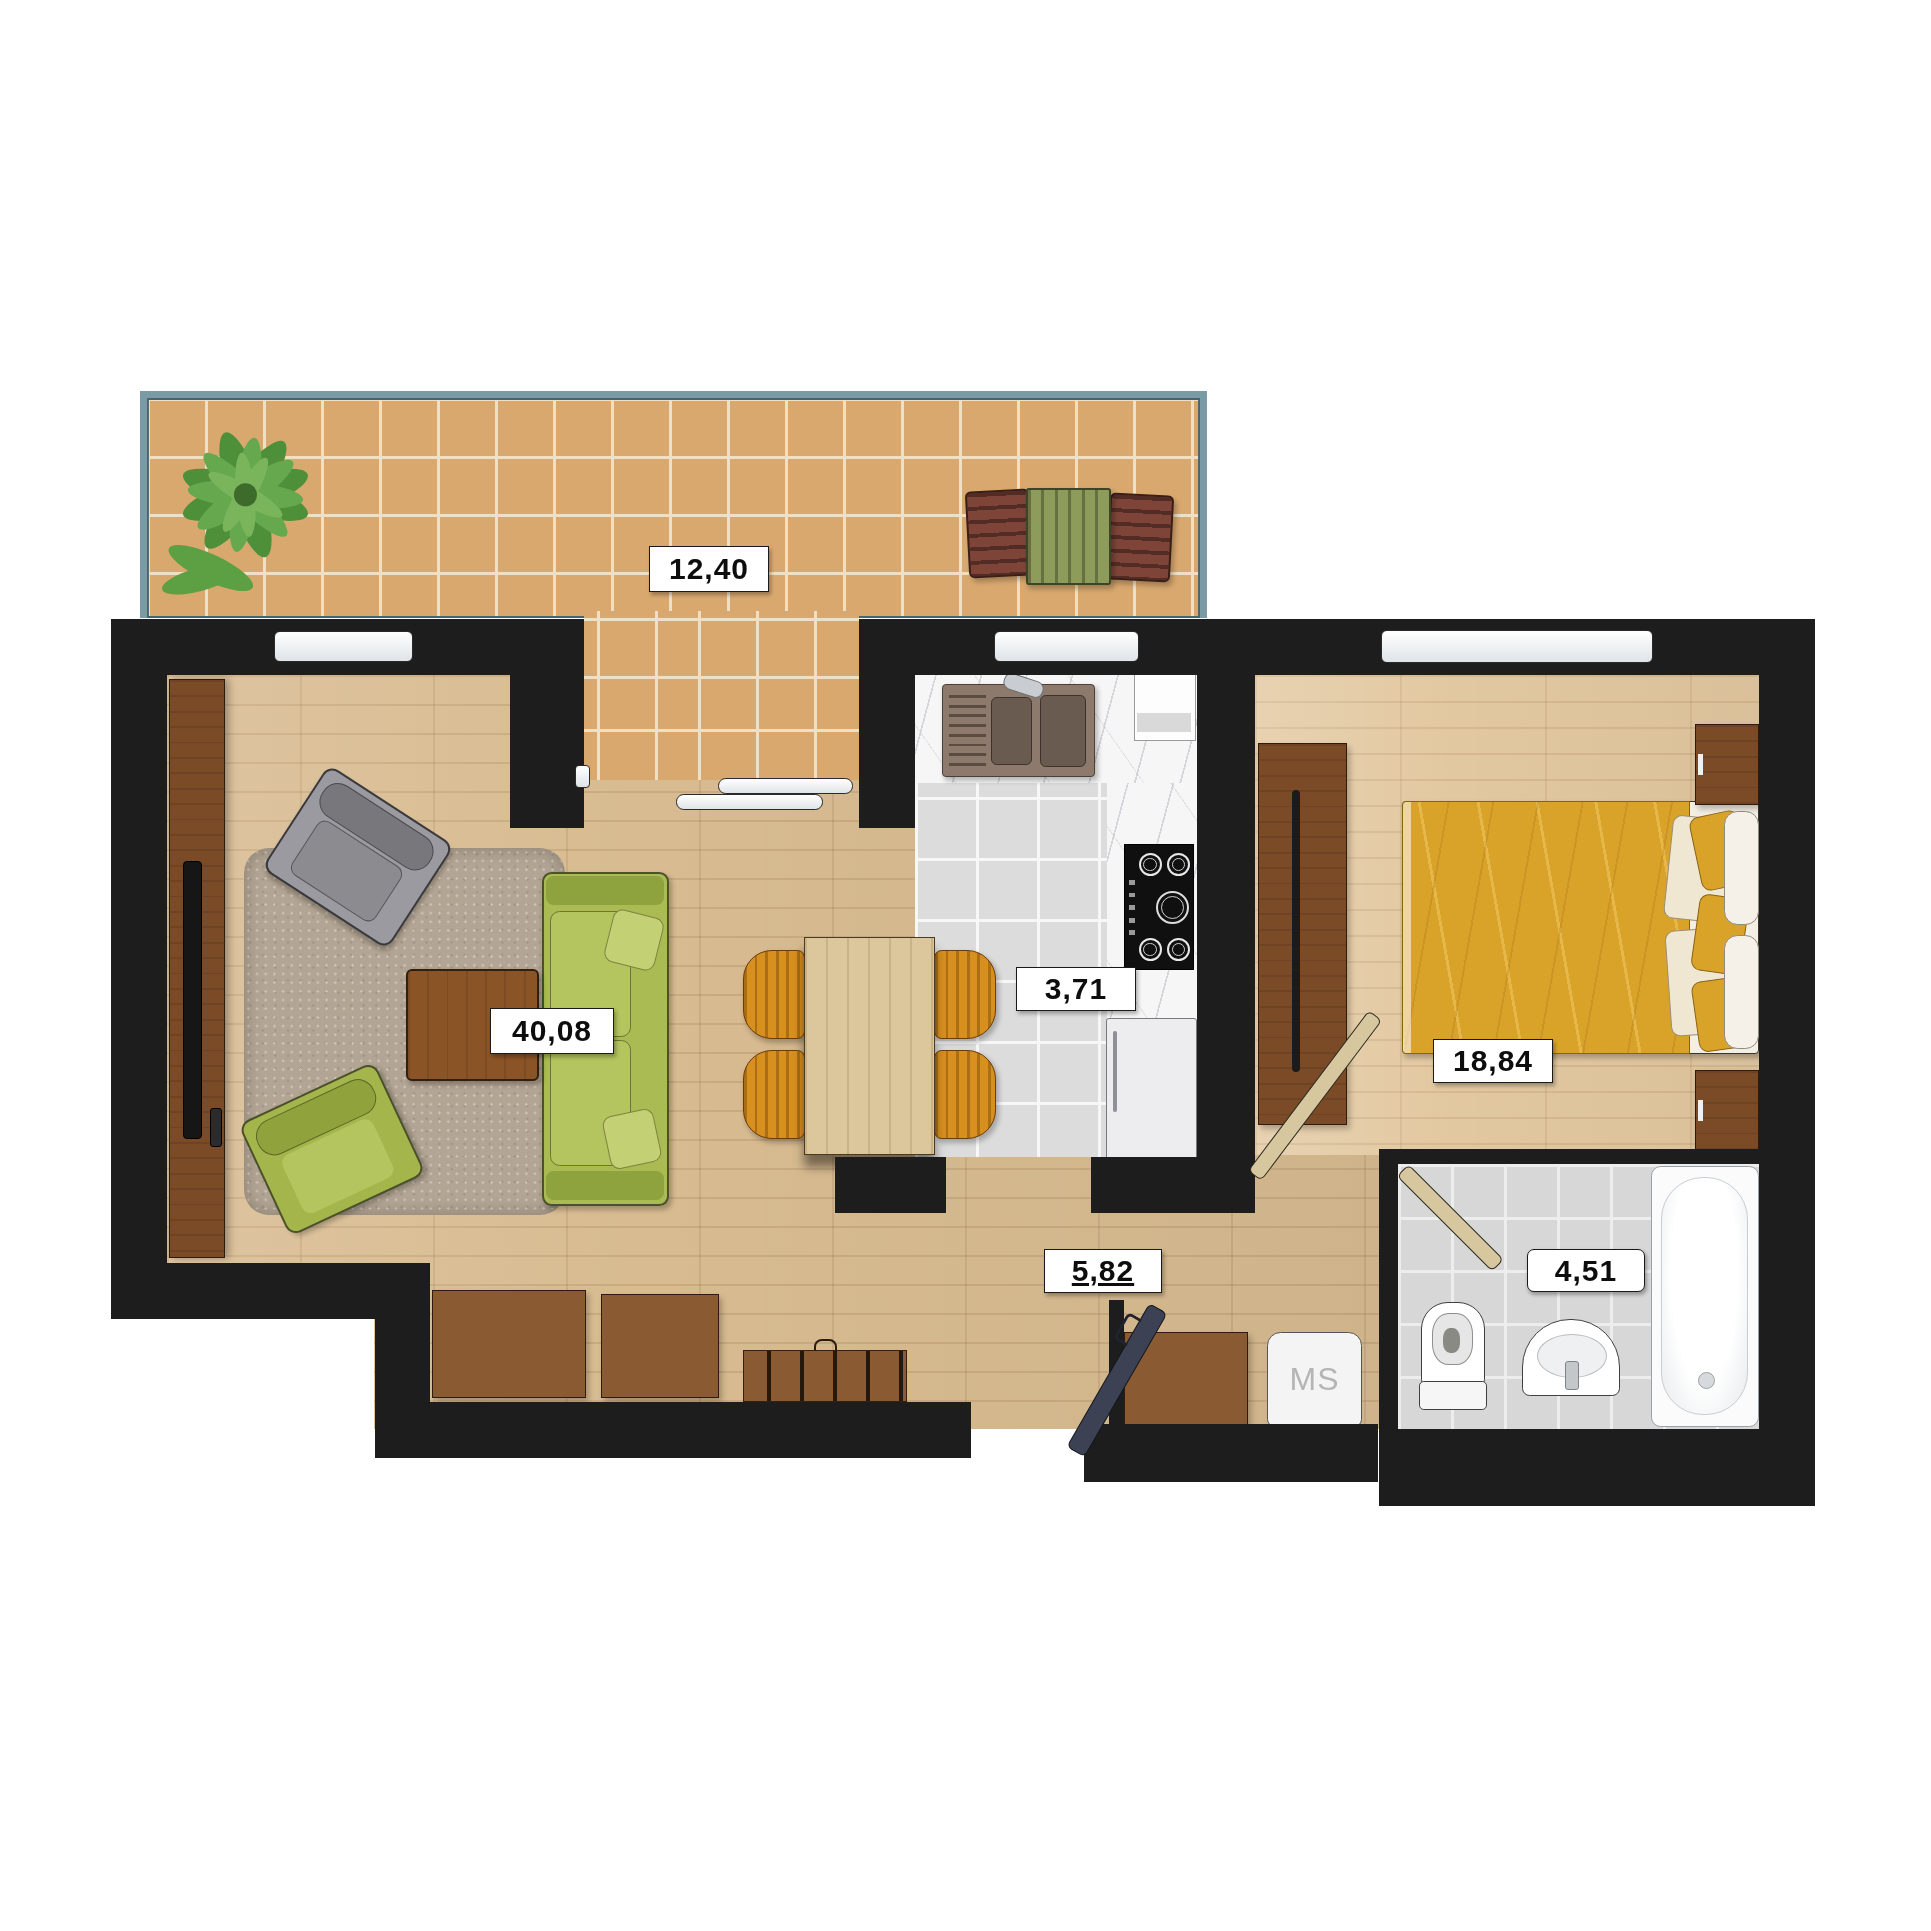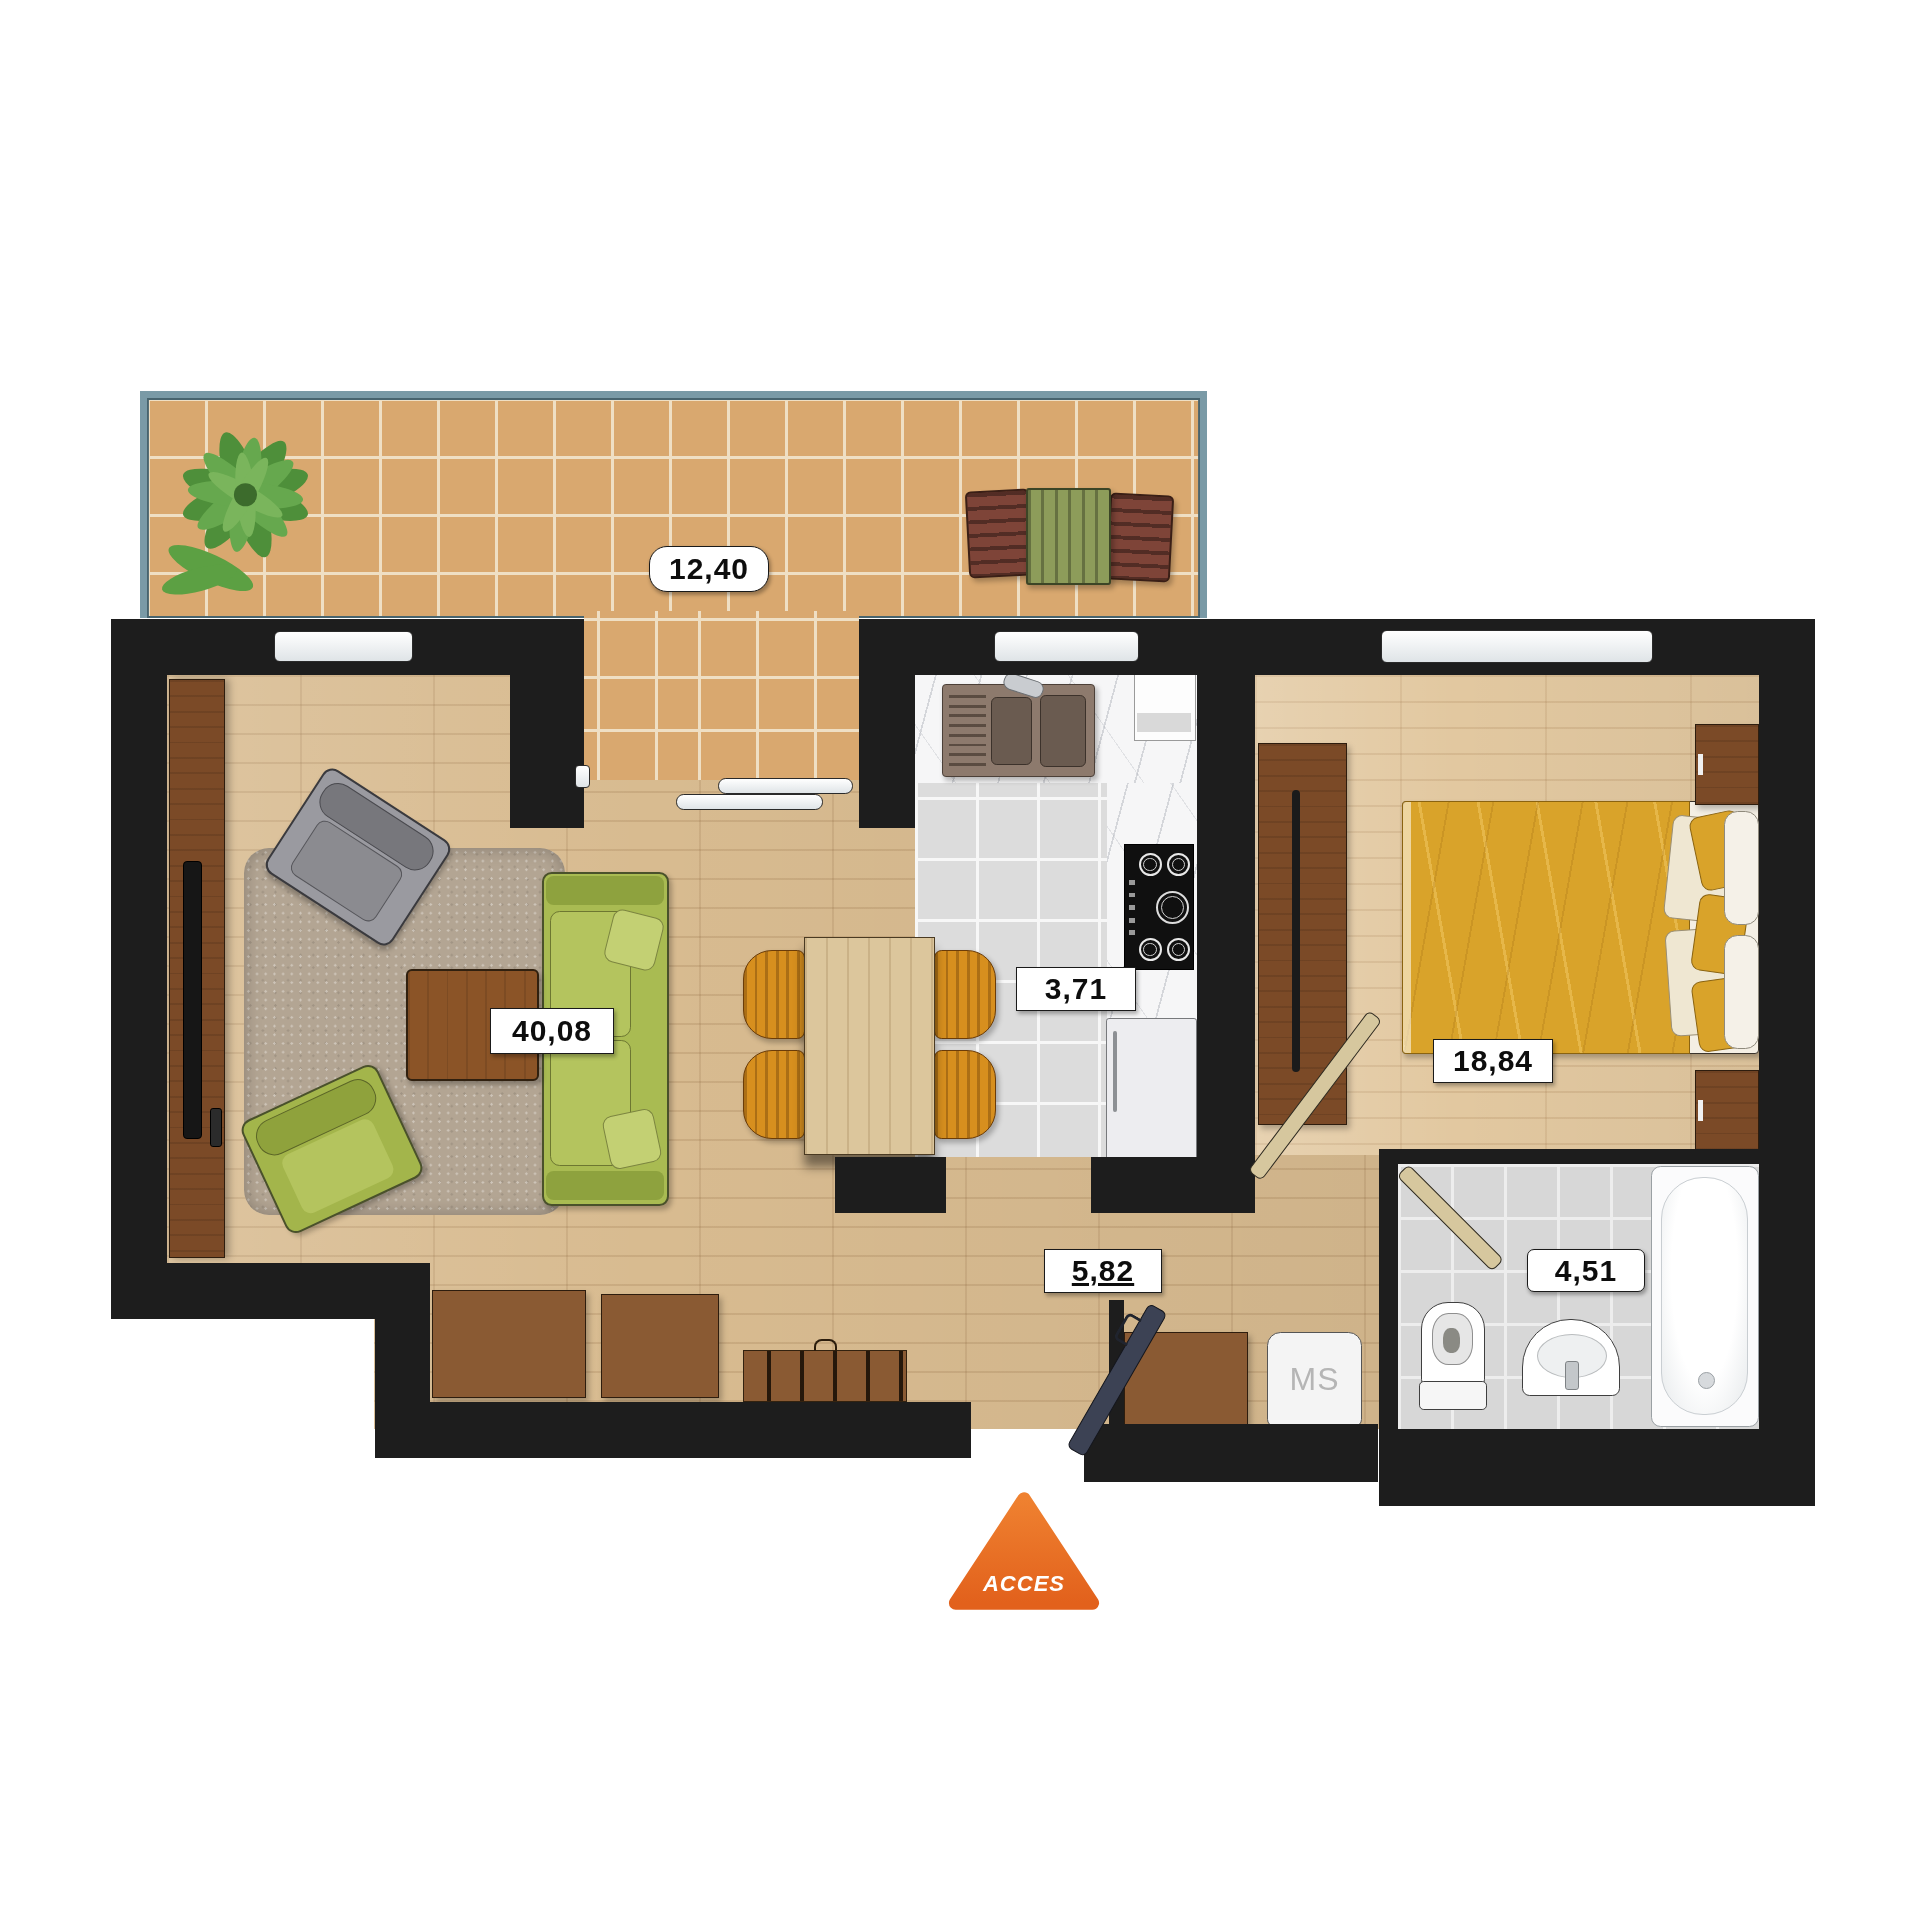--- a/index.html
+++ b/index.html
@@ -92,21 +92,21 @@
     </g>
   </svg>
 
   <div class="furn" style="left:967px;top:490px;width:64px;height:87px;background:#7e4438;border:2.9px solid #3a1f16;border-radius:5.8px;transform:rotate(-3deg);
               background-image:repeating-linear-gradient(180deg, rgba(0,0,0,.35) 0 3.9px, rgba(0,0,0,0) 3.9px 13.5px);"></div>
   <div class="furn" style="left:1108px;top:494px;width:64px;height:87px;background:#7e4438;border:2.9px solid #3a1f16;border-radius:5.8px;transform:rotate(3deg);
               background-image:repeating-linear-gradient(180deg, rgba(0,0,0,.35) 0 3.9px, rgba(0,0,0,0) 3.9px 13.5px);"></div>
   <div class="furn" style="left:1026px;top:488px;width:85px;height:97px;background:#8d9c5a;border:2.9px solid #3c4526;border-radius:2.9px;
               background-image:repeating-linear-gradient(90deg, rgba(0,0,0,.28) 0 2.9px, rgba(0,0,0,0) 2.9px 13.5px);"></div>
 
-  <div class="label" style="left:649px;top:546px;width:118px;height:44px;border-radius:18px;">
+  <div class="label" style="left:649px;top:546px;width:118px;height:44px;">
     <span>12,40</span>
   </div>
 
   <div class="floor-wood" style="left:167px;top:675px;width:1592px;height:754px;"></div>
   <div class="abs" style="left:106px;top:1319px;width:268px;height:193px;background:#fff;z-index:35;"></div>
   <div class="floor-kitchen" style="left:915px;top:675px;width:282px;height:482px;"></div>
   <div class="floor-bedroom" style="left:1255px;top:675px;width:504px;height:480px;"></div>
   <div class="floor-bath" style="left:1398px;top:1164px;width:361px;height:265px;"></div>
 
   <div class="furn wood-dark" style="left:169px;top:679px;width:56px;height:579px;box-shadow:3.9px 0 7.7px rgba(0,0,0,.3);"></div>
@@ -286,27 +286,15 @@
   <div class="wall" style="left:1759px;top:675px;width:56px;height:831px;"></div>
   <div class="wall" style="left:1379px;top:1429px;width:436px;height:77px;"></div>
 
   <div class="window" style="left:274px;top:631px;width:139px;height:31px;"></div>
   <div class="window" style="left:994px;top:631px;width:145px;height:31px;"></div>
   <div class="window" style="left:1381px;top:630px;width:272px;height:33px;"></div>
   <div class="window" style="left:676px;top:794px;width:147px;height:16.4px;border-radius:7.7px;"></div>
   <div class="window" style="left:718px;top:778px;width:135px;height:16.4px;border-radius:7.7px;"></div>
   <div class="window" style="left:575px;top:765px;width:14.5px;height:23px;border-radius:3.9px;"></div>
 
-  <div class="abs" style="left:946px;top:1489px;width:156px;height:124px;z-index:70;">
-    <svg width="156" height="124" viewBox="0 0 162 128">
-      <defs>
-        <linearGradient id="og" x1="0" y1="0" x2="0" y2="1">
-          <stop offset="0" stop-color="#ef8130"></stop>
-            <stop offset="1" stop-color="#e2611c"></stop>
-        </linearGradient>
-      </defs>
-      <path d="M81 10 L152 118 L10 118 Z" fill="url(#og)" stroke="url(#og)" stroke-width="14" stroke-linejoin="round"></path>
-    </svg>
-    <div class="access-text">ACCES</div>
-  </div>
 
 </div>
 
 
 </body></html>

